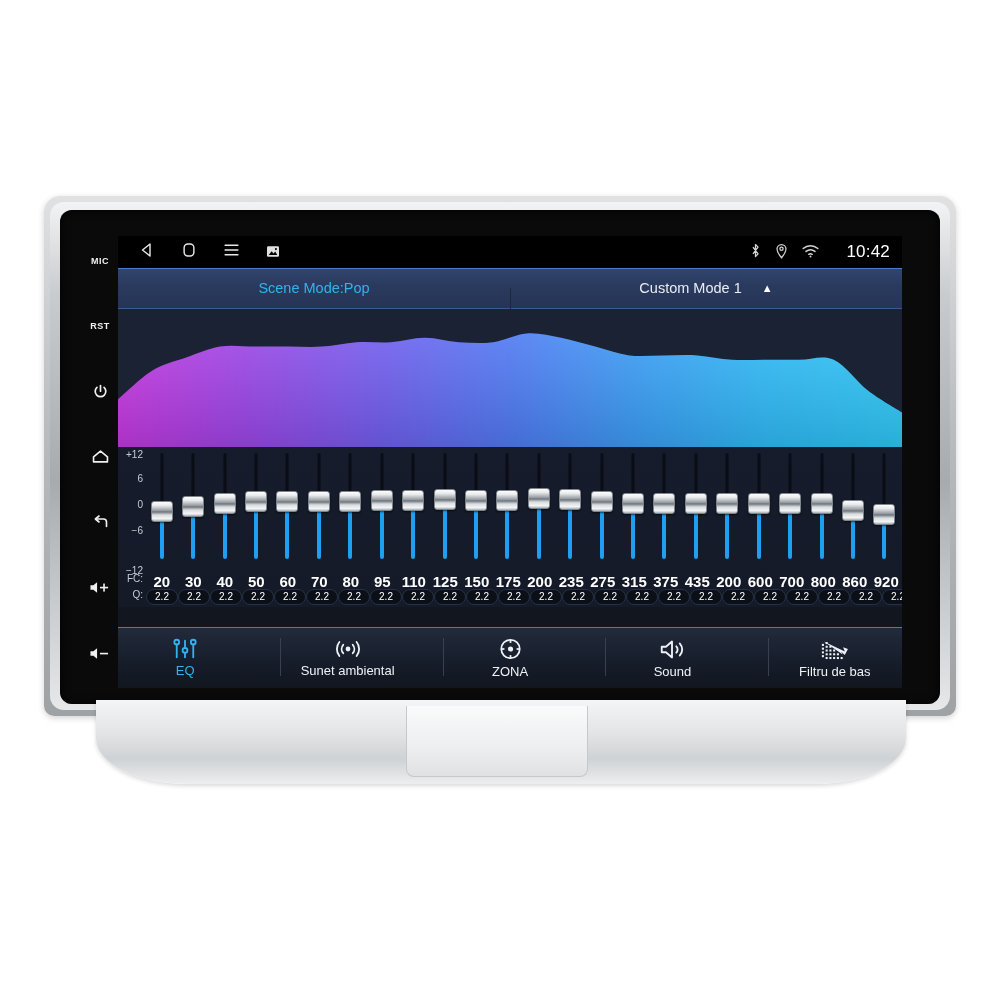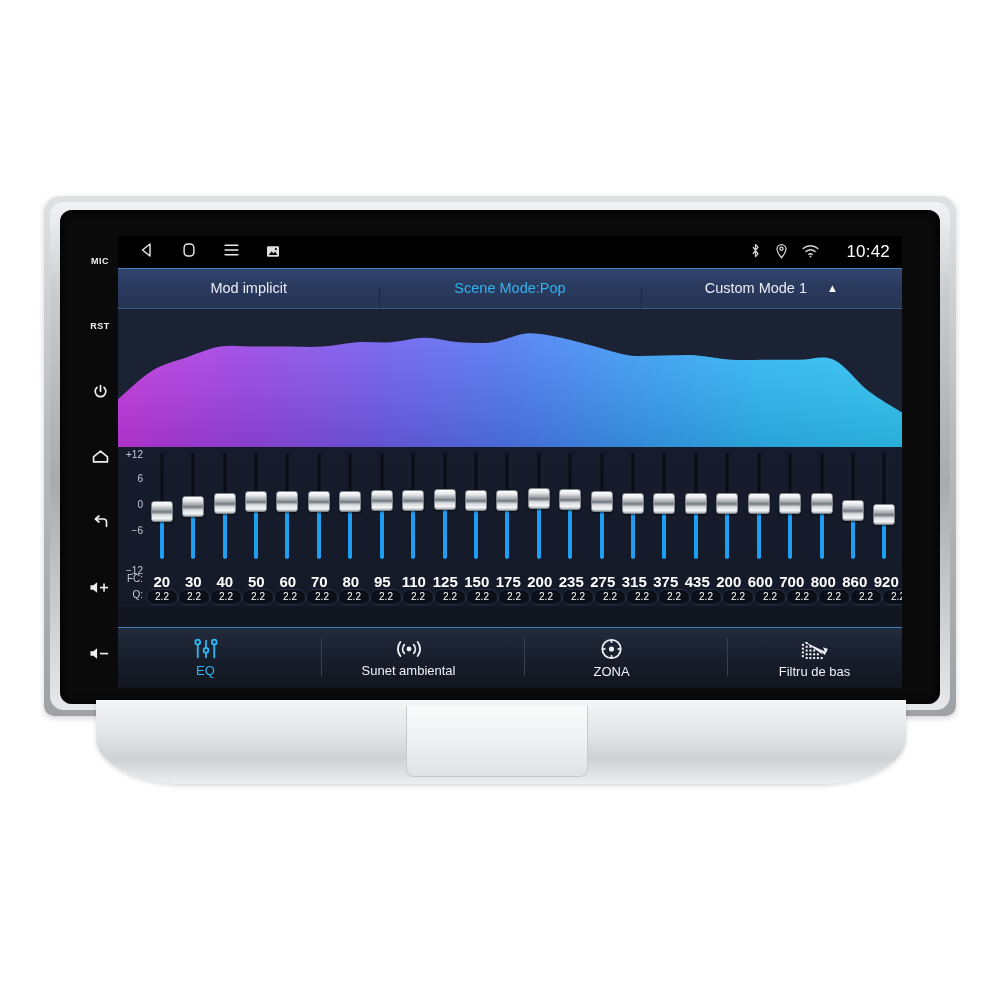--- a/index.html
+++ b/index.html
@@ -277,23 +277,20 @@
             <path d="M5.8 9.6a8.4 8.4 0 0 1 10.4 0"></path>
             <path d="M9 12.9a3.8 3.8 0 0 1 4 0"></path>
             <circle cx="11" cy="15.4" r="1.1" fill="#d4d4d4" stroke="none"></circle>
           </svg>
         </span>
         <span class="clock">10:42</span>
       </div>
     </div>
 
     <div class="moderow">
-      <div class="mode">
-        <span>Mod implicit</span>
-      </div>
       <div class="mode active">
         <span>Scene Mode:Pop</span>
       </div>
       <div class="mode">
         <span>Custom Mode 1</span>
         <span class="mode-arrow">▲</span>
       </div>
     </div>
 
     <div class="curvewrap">
@@ -593,20 +590,30 @@
             <path d="M13 3v3.4"></path>
               <path d="M13 19.6V23"></path>
               <path d="M3 13h3.4"></path>
               <path d="M19.6 13H23"></path>
           </svg>
         </span>
         <span>ZONA</span>
       </div>
       <div class="tab">
         <span>
+          <svg width="28" height="23" viewBox="0 0 30 24" fill="none" stroke="#eef1f6" stroke-width="2" stroke-linejoin="round" stroke-linecap="round">
+            <path d="M4 9h4.5L15 3.5v17L8.5 15H4z"></path>
+            <path d="M19.6 8.6a4.8 4.8 0 0 1 0 6.8"></path>
+            <path d="M23.4 5.6a9.4 9.4 0 0 1 0 12.8"></path>
+          </svg>
+        </span>
+        <span>Sound</span>
+      </div>
+      <div class="tab">
+        <span>
           <svg width="30" height="23" viewBox="0 0 32 24" fill="#eef1f6">
             <g>
               <rect x="2" y="6" width="2.2" height="2.2"></rect>
                 <rect x="2" y="10" width="2.2" height="2.2"></rect>
               <rect x="2" y="14" width="2.2" height="2.2"></rect>
                 <rect x="2" y="18" width="2.2" height="2.2"></rect>
               <rect x="6" y="4" width="2.2" height="2.2"></rect>
                 <rect x="6" y="8" width="2.2" height="2.2"></rect>
               <rect x="6" y="12" width="2.2" height="2.2"></rect>
                 <rect x="6" y="16" width="2.2" height="2.2"></rect>

